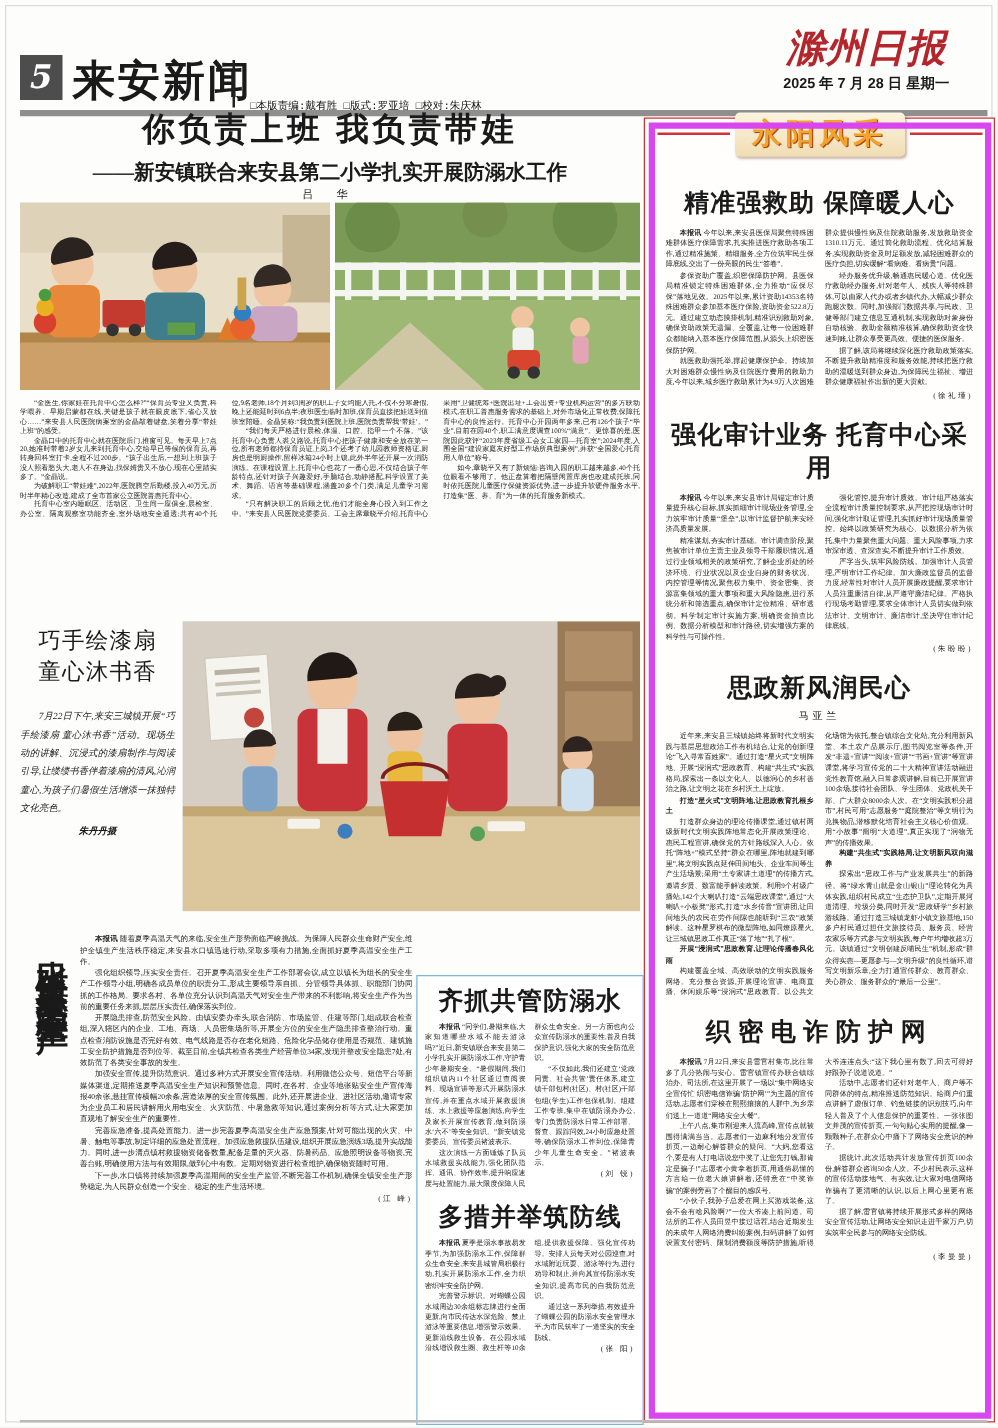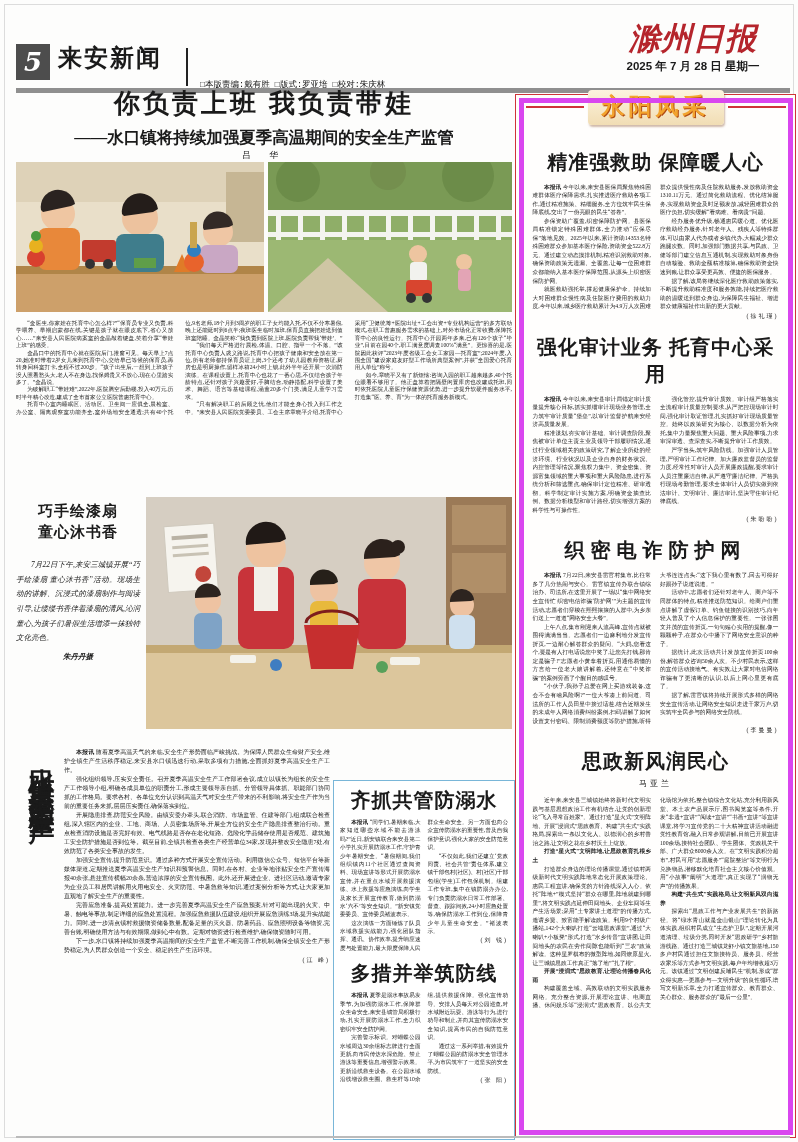--- a/index.html
+++ b/index.html
@@ -5,21 +5,21 @@
   html,body{margin:0;padding:0;background:#e9e9e9;}
   .page{position:relative;width:798px;height:1142px;margin:0 auto;background:#fdfdfc;
         font-family:"Liberation Serif",serif;color:#1a1a1a;overflow:hidden;}
   .frame{position:absolute;inset:4px;border:1px solid #dcdcdc;pointer-events:none;}
 
   
   .numbox{position:absolute;left:16px;top:44px;width:34px;height:36px;background:#4d4d4d;
           display:flex;align-items:center;justify-content:center;}
   .numbox span{color:#fff;font-family:"DejaVu Serif",serif;font-style:italic;font-size:26px;font-weight:bold;}
   .section-title{position:absolute;left:58px;top:42px;font-family:Liberation Mono, monospace;
-          font-size:24px;font-weight:bold;letter-spacing:2px;}
+          font-size:34px;font-weight:bold;letter-spacing:2px;}
   .hdr-divider{position:absolute;left:186px;top:48px;width:2px;height:38px;background:#222;}
   .editors{position:absolute;left:200px;top:79px;font-size:8.5px;color:#111;
           font-family:Liberation Mono, monospace;}
   .masthead-block{position:absolute;right:10px;top:22px;width:190px;text-align:center;}
   .masthead{font-family:"Liberation Serif",serif;font-style:italic;font-weight:bold;
           font-size:31px;color:#b5252c;letter-spacing:1px;line-height:1.1;}
   .pubdate{font-size:11.5px;font-weight:bold;margin-top:3px;font-family:"Liberation Sans",sans-serif;}
   .thick-rule{position:absolute;left:16px;top:88px;width:774px;height:5px;background:#8f8f8f;}
   .bottom-rule{position:absolute;left:16px;top:1136px;width:774px;height:2px;background:#bbb;}
 
@@ -33,21 +33,21 @@
   .photo{position:absolute;overflow:hidden;background:#ddd;}
   .photo svg{display:block;}
   .ph1{left:16px;top:162px;width:248px;height:150px;}
   .ph2{left:268px;top:162px;width:244px;height:150px;}
   .main-body{position:absolute;left:16px;top:320px;width:496px;height:172px;overflow:hidden;
           column-count:3;column-gap:12px;font-size:5.6px;line-height:1.32;text-align:justify;}
   .main-body p, .small-body p{margin:0;text-indent:2em;}
 
   
   .fan-text{position:absolute;left:16px;top:500px;width:124px;height:228px;}
-  .fan-title{font-family:"Liberation Sans",sans-serif;font-size:15px;font-weight:bold;
+  .fan-title{font-family:"Liberation Sans",sans-serif;font-size:18px;font-weight:normal;
           text-align:center;line-height:1.4;letter-spacing:1px;}
   .fan-caption{margin-top:16px;font-size:7.5px;line-height:1.95;text-align:justify;
           text-indent:2em;font-style:italic;}
   .fan-credit{margin-top:6px;font-size:7.5px;font-weight:bold;text-align:center;font-style:italic;}
   .ph3{left:146px;top:497px;width:366px;height:232px;}
 
   
   .vtitle{position:absolute;left:20px;top:748px;width:40px;height:388px;
           writing-mode:vertical-rl;text-orientation:upright;
           font-family:"Liberation Sans",sans-serif;font-size:26px;font-weight:bold;letter-spacing:4px;}
@@ -100,21 +100,21 @@
   <div class="section-title">来安新闻</div>
   <div class="hdr-divider"></div>
   <div class="editors">□本版责编:戴有胜  □版式:罗亚培  □校对:朱庆林</div>
   <div class="masthead-block">
     <div class="masthead">滁州日报</div>
     <div class="pubdate">2025 年 7 月 28 日  星期一</div>
   </div>
   <div class="thick-rule"></div>
 
   <div class="main-title">你负责上班 我负责带娃</div>
-  <div class="main-sub">——水口镇将持续加强夏季高温期间的安全生产监管</div>
+  <div class="main-sub">——新安镇联合来安县第二小学扎实开展防溺水工作</div>
   <div class="main-byline">吕 华</div>
 
   <div class="photo ph1">
     <svg width="248" height="150" viewBox="0 0 248 150">
       <rect width="248" height="150" fill="#e9dfc9"></rect>
       <rect x="0" y="0" width="248" height="40" fill="#ded2b8"></rect>
       <rect x="210" y="10" width="38" height="70" fill="#c6b694"></rect>
       <rect x="0" y="108" width="248" height="42" fill="#cda06a"></rect>
       <rect x="0" y="104" width="248" height="8" fill="#b08548"></rect>
       <circle cx="42" cy="52" r="17" fill="#efc6a2"></circle>
@@ -291,43 +291,43 @@
         <div class="yart-body">
             <p><b>本报讯</b> 今年以来,来安县审计局锚定审计质量提升核心目标,抓实抓细审计现场业务管理,全力筑牢审计质量“堡垒”,以审计监督护航来安经济高质量发展。</p>
             <p>精准谋划,夯实审计基础。审计调查阶段,聚焦被审计单位主责主业及领导干部履职情况,通过行业领域相关的政策研究,了解企业所处的经济环境、行业状况以及企业自身的财务状况、内控管理等情况,聚焦权力集中、资金密集、资源富集领域的重大事项和重大风险隐患,进行系统分析和筛选重点,确保审计定位精准、研审透彻。科学制定审计实施方案,明确资金抽查比例、数据分析模型和审计路径,切实增强方案的科学性与可操作性。</p>
             <p>强化管控,提升审计质效。审计组严格落实全流程审计质量控制要求,从严把控现场审计时间,强化审计取证管理,扎实抓好审计现场质量管控。始终以政策研究为核心、以数据分析为依托,集中力量聚焦重大问题、重大风险事项,力求审深审透、查深查实,不断提升审计工作质效。</p>
             <p>严字当头,筑牢风险防线。加强审计人员管理,严明审计工作纪律。加大廉政监督员的监督力度,经常性对审计人员开展廉政提醒,要求审计人员注重廉洁自律,从严遵守廉洁纪律。严格执行现场考勤管理,要求全体审计人员切实做到依法审计、文明审计、廉洁审计,坚决守住审计纪律底线。</p>
           </div>
         <div class="sig">(朱盼盼)</div>
       </div>
 
       <div class="yart">
-        <div class="yart-title spread">织密电诈防护网</div>
-        <div class="yart-body">
-            <p><b>本报讯</b> 7月22日,来安县雷官村集市,比往常多了几分热闹与安心。雷官镇宣传办联合镇综治办、司法所,在这里开展了一场以“集中网络安全宣传忙 织密电信诈骗‘防护网’”为主题的宣传活动,志愿者们穿梭在熙熙攘攘的人群中,为乡亲们送上一道道“网络安全大餐”。</p>
-            <p>上午八点,集市刚迎来人流高峰,宣传点就被围得满满当当。志愿者们一边麻利地分发宣传折页,一边耐心解答群众的疑问。“大妈,您看这个,要是有人打电话说您中奖了,让您先打钱,那肯定是骗子!”志愿者小黄拿着折页,用通俗易懂的方言给一位老大娘讲解着,还特意在“中奖诈骗”的案例旁画了个醒目的感叹号。</p>
-            <p>“小伙子,我孙子总爱在网上买游戏装备,这会不会有啥风险啊?”一位大爷凑上前问道。司法所的工作人员田昱中接过话茬,结合近期发生的未成年人网络消费纠纷案例,扫码讲解了如何设置支付密码、限制消费额度等防护措施,听得大爷连连点头:“这下我心里有数了,回去可得好好跟孙子说道说道。”</p>
-            <p>活动中,志愿者们还针对老年人、商户等不同群体的特点,精准推送防范知识。给商户们重点讲解了虚假订单、钓鱼链接的识别技巧,向年轻人普及了个人信息保护的重要性。一张张图文并茂的宣传折页,一句句贴心实用的提醒,像一颗颗种子,在群众心中播下了网络安全意识的种子。</p>
-            <p>据统计,此次活动共计发放宣传折页100余份,解答群众咨询50余人次。不少村民表示,这样的宣传活动接地气、有实效,让大家对电信网络诈骗有了更清晰的认识,以后上网心里更有底了。</p>
-            <p>据了解,雷官镇将持续开展形式多样的网络安全宣传活动,让网络安全知识走进千家万户,切实筑牢全民参与的网络安全防线。</p>
-          </div>
-        <div class="sig">(李曼曼)</div>
-      </div>
-
-      <div class="yart">
         <div class="yart-title">思政新风润民心</div>
         <div class="yart-byline">马亚兰</div>
         <div class="yart-body">
             <p>近年来,来安县三城镇始终将新时代文明实践与基层思想政治工作有机结合,让党的创新理论“飞入寻常百姓家”。通过打造“星火式”文明阵地、开展“浸润式”思政教育、构建“共生式”实践格局,探索出一条以文化人、以德润心的乡村善治之路,让文明之花在乡村沃土上绽放。</p>
             <p class="subhead">打造“星火式”文明阵地,让思政教育扎根乡土</p>
             <p>打造群众身边的理论传播课堂,通过镇村两级新时代文明实践阵地常态化开展政策理论、惠民工程宣讲,确保党的方针路线深入人心。依托“阵地+”模式坚持“群众在哪里,阵地就建到哪里”,将文明实践点延伸田间地头、企业车间等生产生活场景;采用“土专家讲土道理”的传播方式,邀请乡贤、致富能手解读政策。利用9个村级广播站,142个大喇叭打造“云端思政课堂”,通过“大喇叭+小板凳”形式,打造“水乡传音”宣讲团,让田间地头的农民在劳作间隙也能听到“三农”政策解读。这种星罗棋布的微型阵地,如同燎原星火,让三城镇思政工作真正“落了地”“扎了根”。</p>
             <p class="subhead">开展“浸润式”思政教育,让理论传播春风化雨</p>
             <p>构建覆盖全域、高效联动的文明实践服务网络。充分整合资源,开展理论宣讲、电商直播、休闲娱乐等“浸润式”思政教育。以公共文化场馆为依托,整合镇综合文化站,充分利用新风堂、本土农产品展示厅,图书阅览室等条件,开发“非遗+宣讲”“阅读+宣讲”“书画+宣讲”等宣讲课堂,将学习宣传党的二十大精神宣讲活动融进党性教育馆,融入日常参观讲解,目前已开展宣讲100余场,接待社会团队、学生团体、党政机关干部、广大群众8000余人次。在“文明实践积分超市”,村民可用“志愿服务”“庭院整治”等文明行为兑换物品,潜移默化培育社会主义核心价值观。用“小故事”阐明“大道理”,真正实现了“润物无声”的传播效果。</p>
             <p class="subhead">构建“共生式”实践格局,让文明新风双向滋养</p>
             <p>探索出“思政工作与产业发展共生”的新路径。将“绿水青山就是金山银山”理论转化为具体实践,组织村民成立“生态护卫队”,定期开展河道清理、垃圾分类,同时开发“思政研学”乡村旅游线路。通过打造三城镇龙虾小镇文旅基地,150多户村民通过担任文旅接待员、服务员、经营农家乐等方式参与文明实践,每户年均增收超3万元。该镇通过“文明创建反哺民生”机制,形成“群众得实惠—更愿参与—文明升级”的良性循环,谱写文明新乐章,全力打通宣传群众、教育群众、关心群众、服务群众的“最后一公里”。</p>
           </div>
       </div>
 
+      <div class="yart">
+        <div class="yart-title spread">织密电诈防护网</div>
+        <div class="yart-body">
+            <p><b>本报讯</b> 7月22日,来安县雷官村集市,比往常多了几分热闹与安心。雷官镇宣传办联合镇综治办、司法所,在这里开展了一场以“集中网络安全宣传忙 织密电信诈骗‘防护网’”为主题的宣传活动,志愿者们穿梭在熙熙攘攘的人群中,为乡亲们送上一道道“网络安全大餐”。</p>
+            <p>上午八点,集市刚迎来人流高峰,宣传点就被围得满满当当。志愿者们一边麻利地分发宣传折页,一边耐心解答群众的疑问。“大妈,您看这个,要是有人打电话说您中奖了,让您先打钱,那肯定是骗子!”志愿者小黄拿着折页,用通俗易懂的方言给一位老大娘讲解着,还特意在“中奖诈骗”的案例旁画了个醒目的感叹号。</p>
+            <p>“小伙子,我孙子总爱在网上买游戏装备,这会不会有啥风险啊?”一位大爷凑上前问道。司法所的工作人员田昱中接过话茬,结合近期发生的未成年人网络消费纠纷案例,扫码讲解了如何设置支付密码、限制消费额度等防护措施,听得大爷连连点头:“这下我心里有数了,回去可得好好跟孙子说道说道。”</p>
+            <p>活动中,志愿者们还针对老年人、商户等不同群体的特点,精准推送防范知识。给商户们重点讲解了虚假订单、钓鱼链接的识别技巧,向年轻人普及了个人信息保护的重要性。一张张图文并茂的宣传折页,一句句贴心实用的提醒,像一颗颗种子,在群众心中播下了网络安全意识的种子。</p>
+            <p>据统计,此次活动共计发放宣传折页100余份,解答群众咨询50余人次。不少村民表示,这样的宣传活动接地气、有实效,让大家对电信网络诈骗有了更清晰的认识,以后上网心里更有底了。</p>
+            <p>据了解,雷官镇将持续开展形式多样的网络安全宣传活动,让网络安全知识走进千家万户,切实筑牢全民参与的网络安全防线。</p>
+          </div>
+        <div class="sig">(李曼曼)</div>
+      </div>
+
     </div>
   </div>
 
   <div class="bottom-rule"></div>
 </div>
 
 </body></html>

